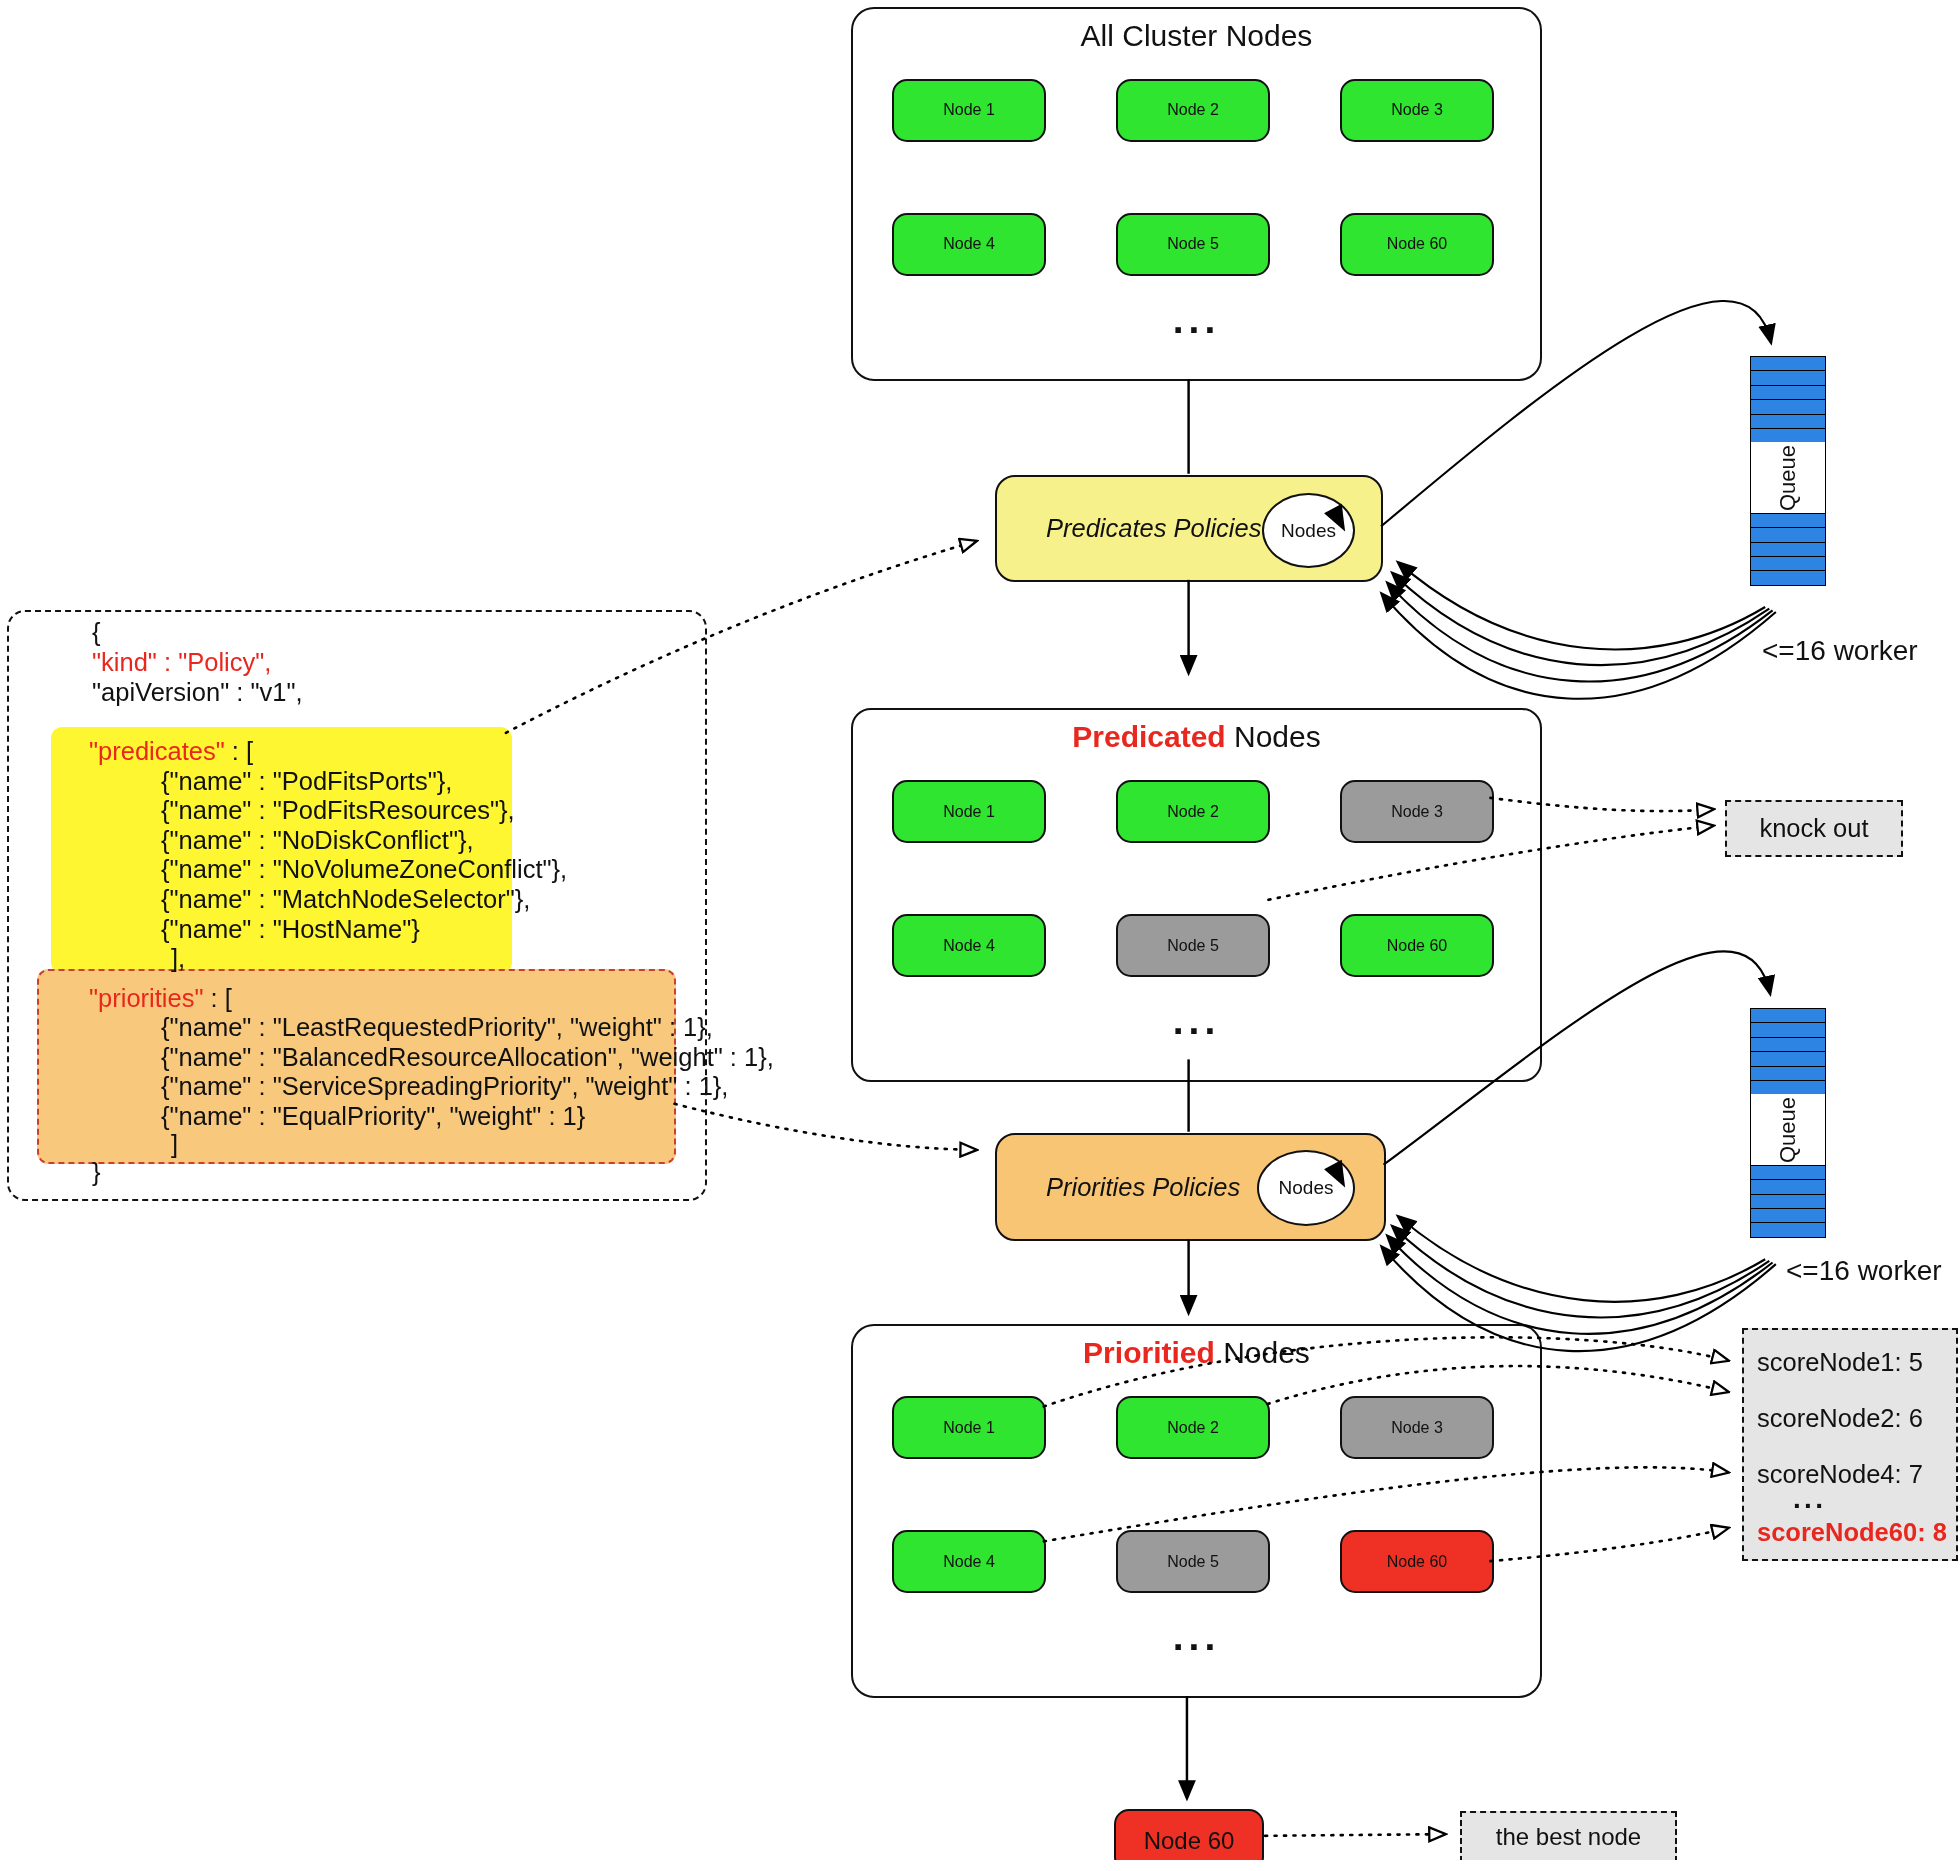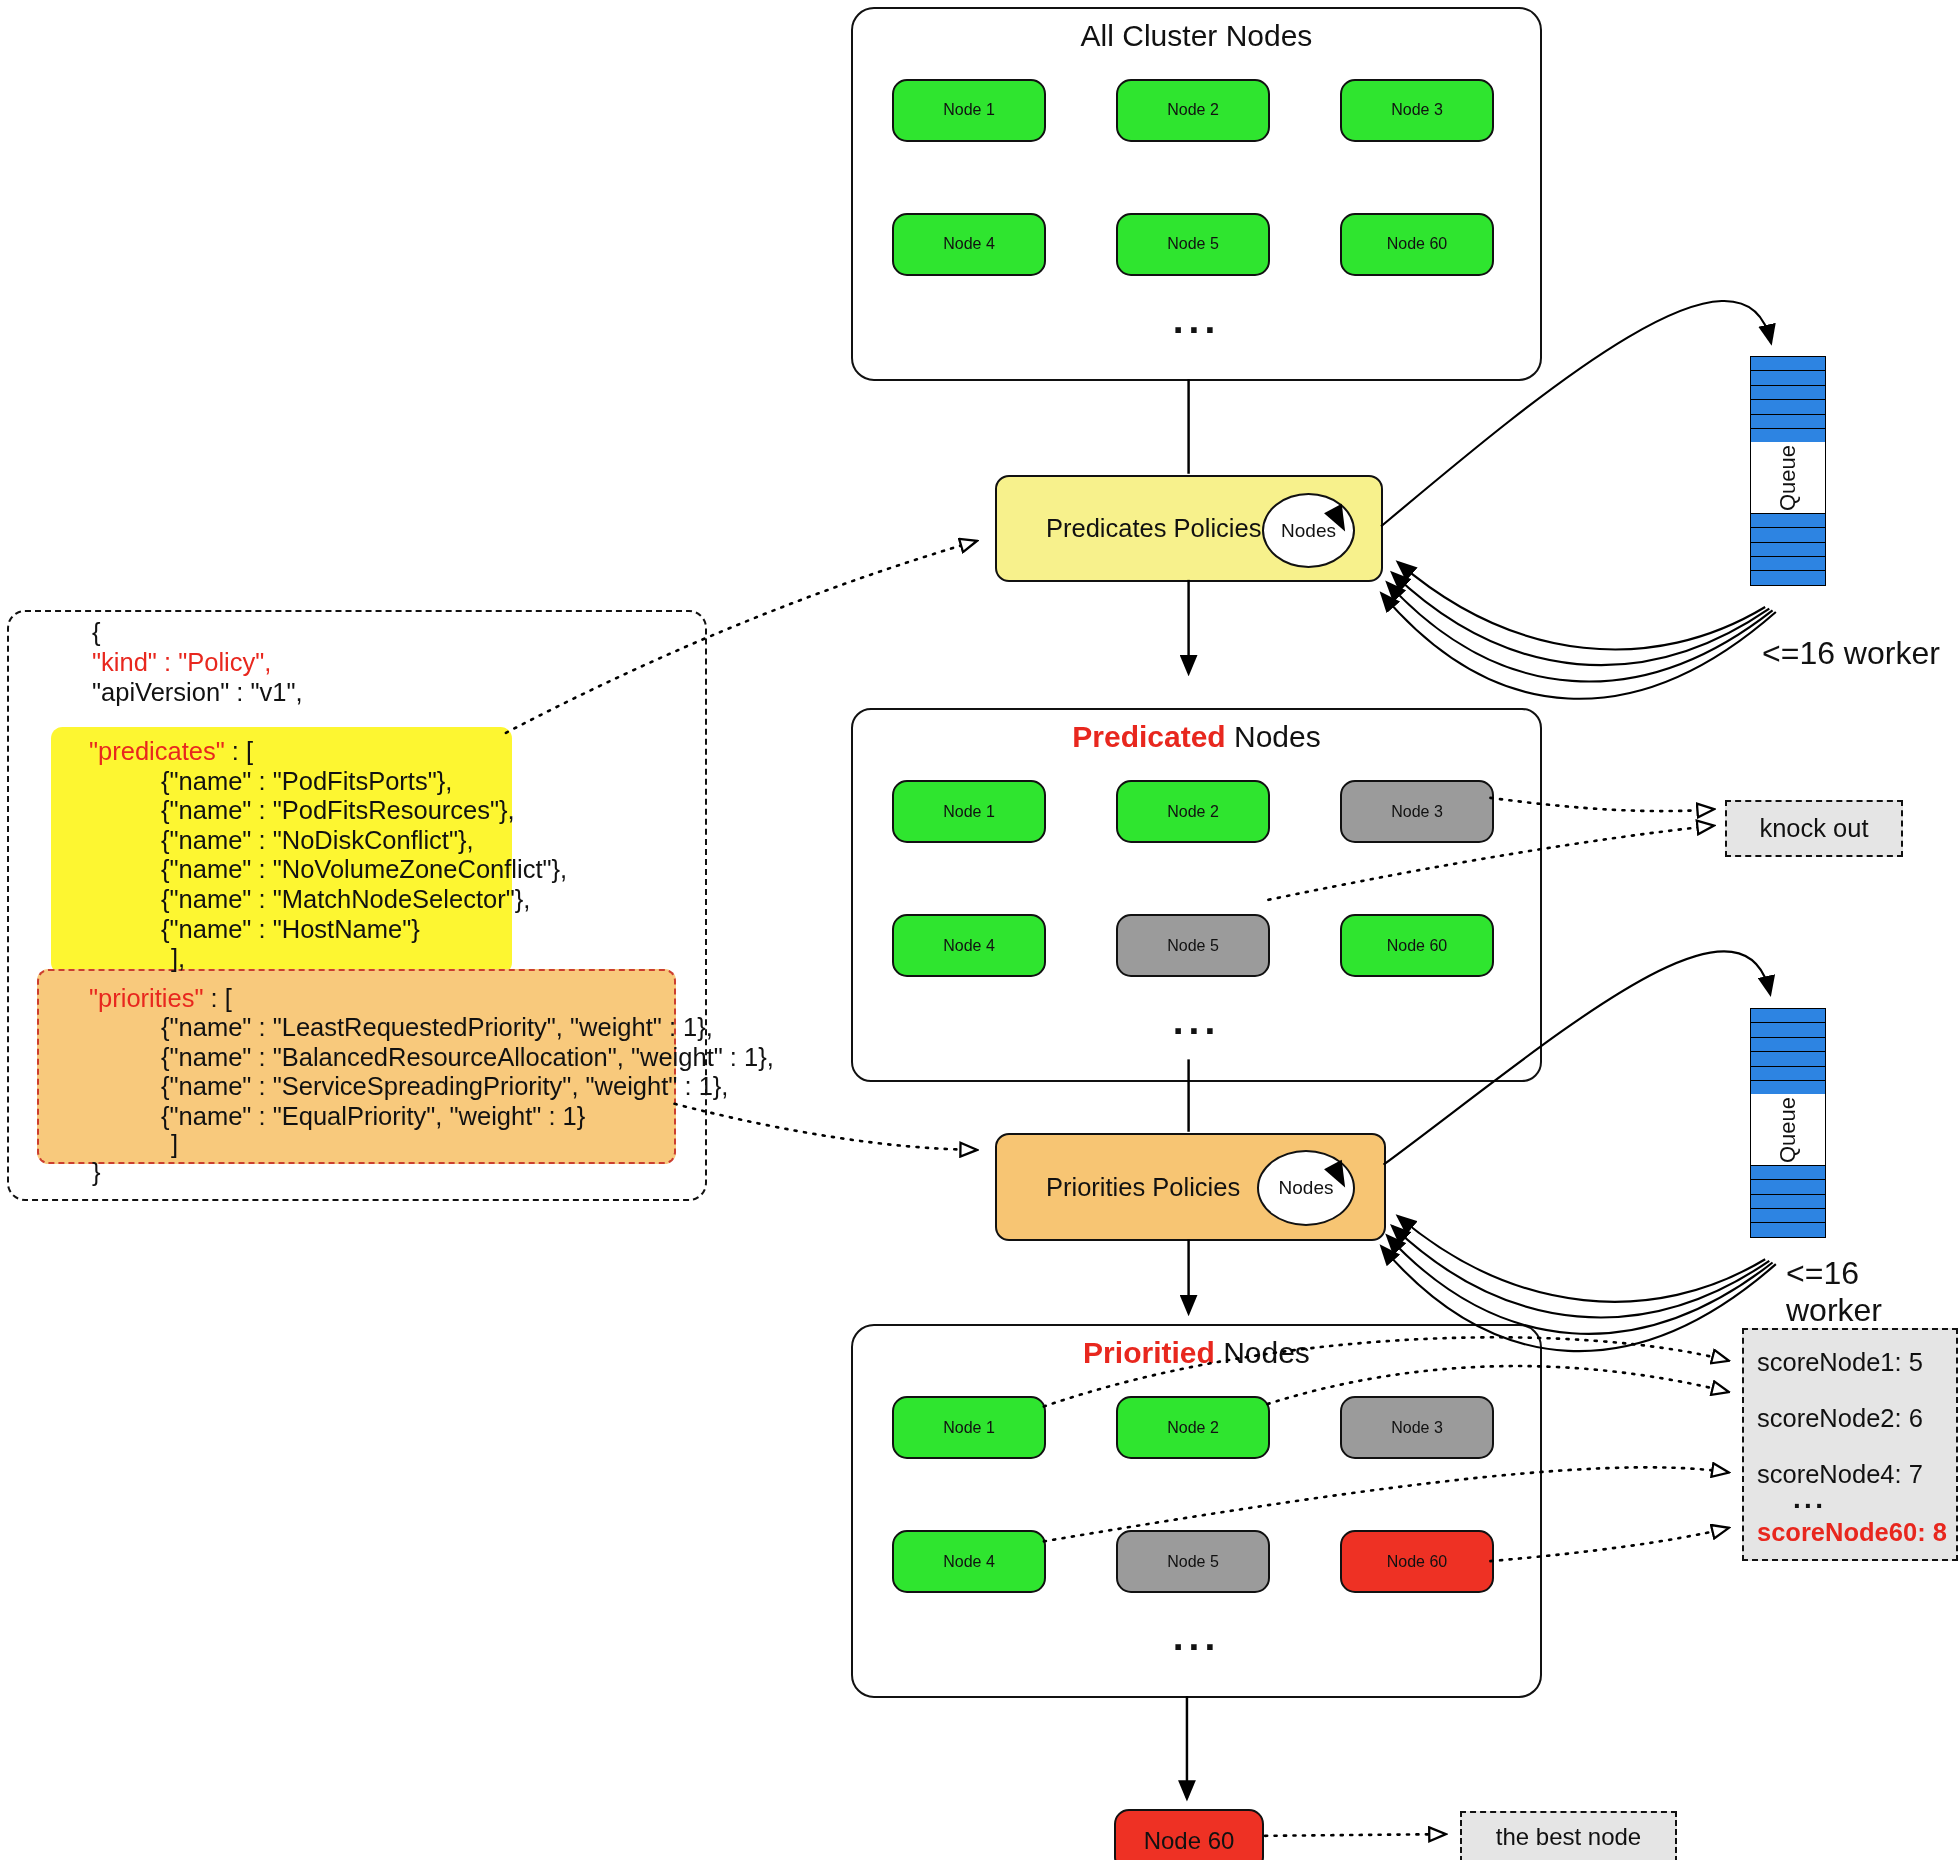--- a/index.html
+++ b/index.html
@@ -7,35 +7,35 @@
   #canvas{position:relative;width:1961px;height:1860px;overflow:hidden;background:#fff;}
   
   .bigbox{position:absolute;width:687px;height:370px;border:2.5px solid #111;border-radius:23px;background:#fff;}
   .bigtitle{position:absolute;top:10px;left:0;width:100%;text-align:center;font-size:30px;}
   .bigtitle .red{color:#e8271e;font-weight:bold;}
   .node{position:absolute;width:150px;height:59px;border:2.5px solid #111;border-radius:15px;
         display:flex;align-items:center;justify-content:center;font-size:16px;}
   .green{background:#2fe52f;} .gray{background:#9b9b9b;} .redfill{background:#ee3124;}
   .more{position:absolute;left:0;width:100%;text-align:center;font-size:39px;font-weight:bold;letter-spacing:5px;}
   
-  .policy{position:absolute;border:2.1px solid #111;border-radius:14px;}
+  .policy{position:absolute;border:2.1px solid #111;border-radius:20px;font-style:italic;}
   .policy .plabel{position:absolute;left:49px;top:0;height:100%;display:flex;align-items:center;font-size:25.5px;}
   .pyellow{background:#f7f18c;} .porange{background:#f7c573;}
   .ellipse{position:absolute;background:#fff;border:2.5px solid #111;border-radius:50%;
            display:flex;align-items:center;justify-content:center;font-size:19px;}
   .looparrow{position:absolute;width:0;height:0;border-left:10.7px solid transparent;
              border-right:10.7px solid transparent;border-top:26px solid #000;transform:rotate(-28deg);}
   
   .queue{position:absolute;width:76px;}
   .qcell{height:14px;border:1.6px solid #000;margin-top:-1.6px;background:#2d84e2;}
   .qcell:first-child{margin-top:0;}
   .qmid{height:72px;border-left:1.6px solid #000;border-right:1.6px solid #000;margin-top:-1.6px;background:#fff;
         display:flex;align-items:center;justify-content:center;}
   .qmid span{writing-mode:vertical-rl;transform:rotate(180deg);font-size:22px;}
-  .worker{position:absolute;font-size:32px;}
+  .worker{position:absolute;font-size:28px;}
   
   .dashedbox{position:absolute;border:2.5px dashed #111;background:#e5e5e5;}
   .knock{display:flex;align-items:center;justify-content:center;font-size:25.5px;}
   .best{display:flex;align-items:center;justify-content:center;font-size:24px;}
   .scorebox{padding:0;}
   .scoreline{position:absolute;left:13px;font-size:25.5px;white-space:nowrap;}
   .scorehl{color:#e8271e;font-weight:bold;}
   .scoremore{position:absolute;left:49px;font-size:28px;font-weight:bold;letter-spacing:3.3px;}
   
   .outercfg{position:absolute;border:2.5px dashed #111;border-radius:18px;background:#fff;}

